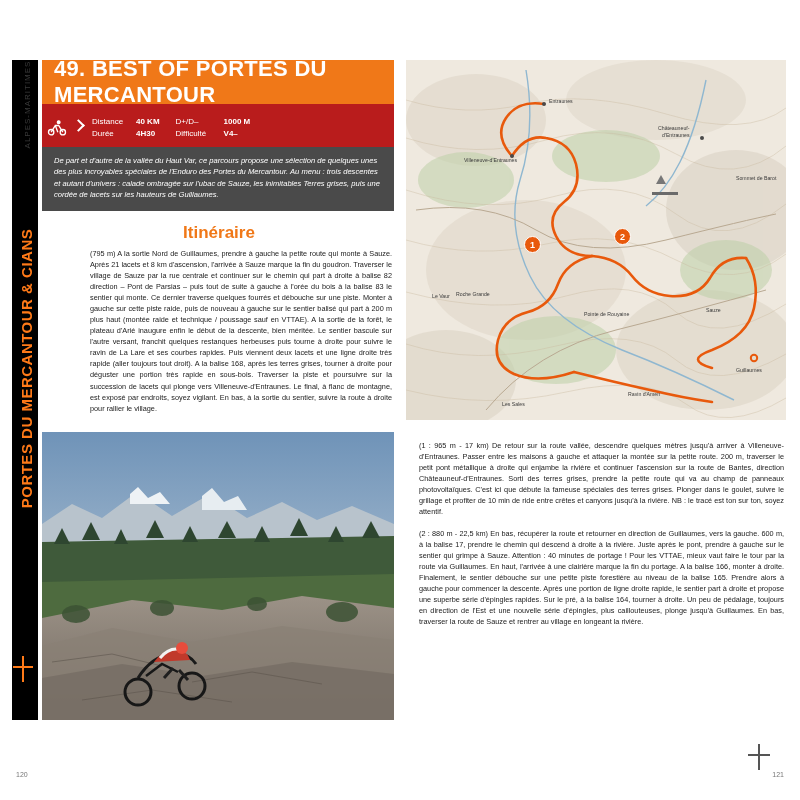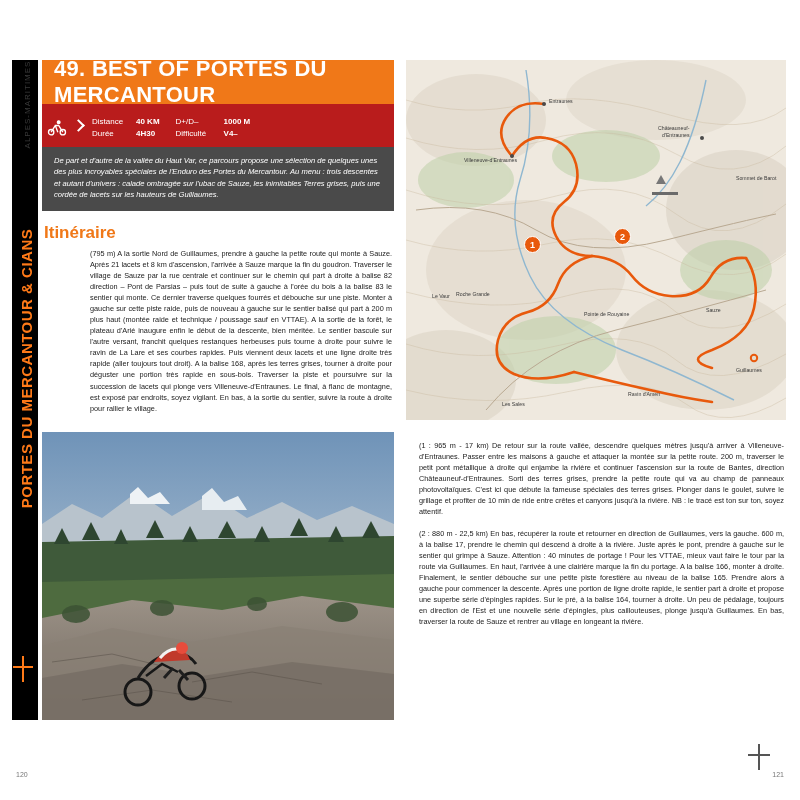--- a/index.html
+++ b/index.html
@@ -33,21 +33,21 @@
   .stats{display:flex;font-size:8px;color:#fff;line-height:1.45;padding-left:4px;}
   .stats .col{margin-right:16px;}
   .stats .row{display:flex;}
   .stats .lbl{width:44px;}
   .stats .val{font-weight:bold;}
   .stats .lbl2{width:48px;}
 
   .intro{background:#4a4a4a;color:#fff;font-size:7.6px;line-height:1.5;
       padding:8px 12px 10px 12px;font-style:italic;}
 
-  .section-h{color:#f07818;font-weight:bold;font-size:17px;margin:12px 0 5px 2px;}
+  .section-h{color:#f07818;font-weight:bold;font-size:17px;margin:12px 0 5px 2px;text-align:center;}
   .body-text{font-size:7.3px;line-height:1.52;color:#1b1b1b;text-align:justify;padding-right:2px;margin-left:48px;}
 
   .photo{position:absolute;left:42px;top:432px;width:352px;height:288px;overflow:hidden;}
 
   .folio-l{position:absolute;left:16px;bottom:22px;color:#777;font-size:7px;}
 
   
   .rightcol{position:absolute;left:406px;top:60px;width:380px;height:660px;}
   .mapbox{position:relative;width:380px;height:360px;overflow:hidden;background:#eae6df;}
   .rtext{position:absolute;left:406px;top:440px;width:378px;}

